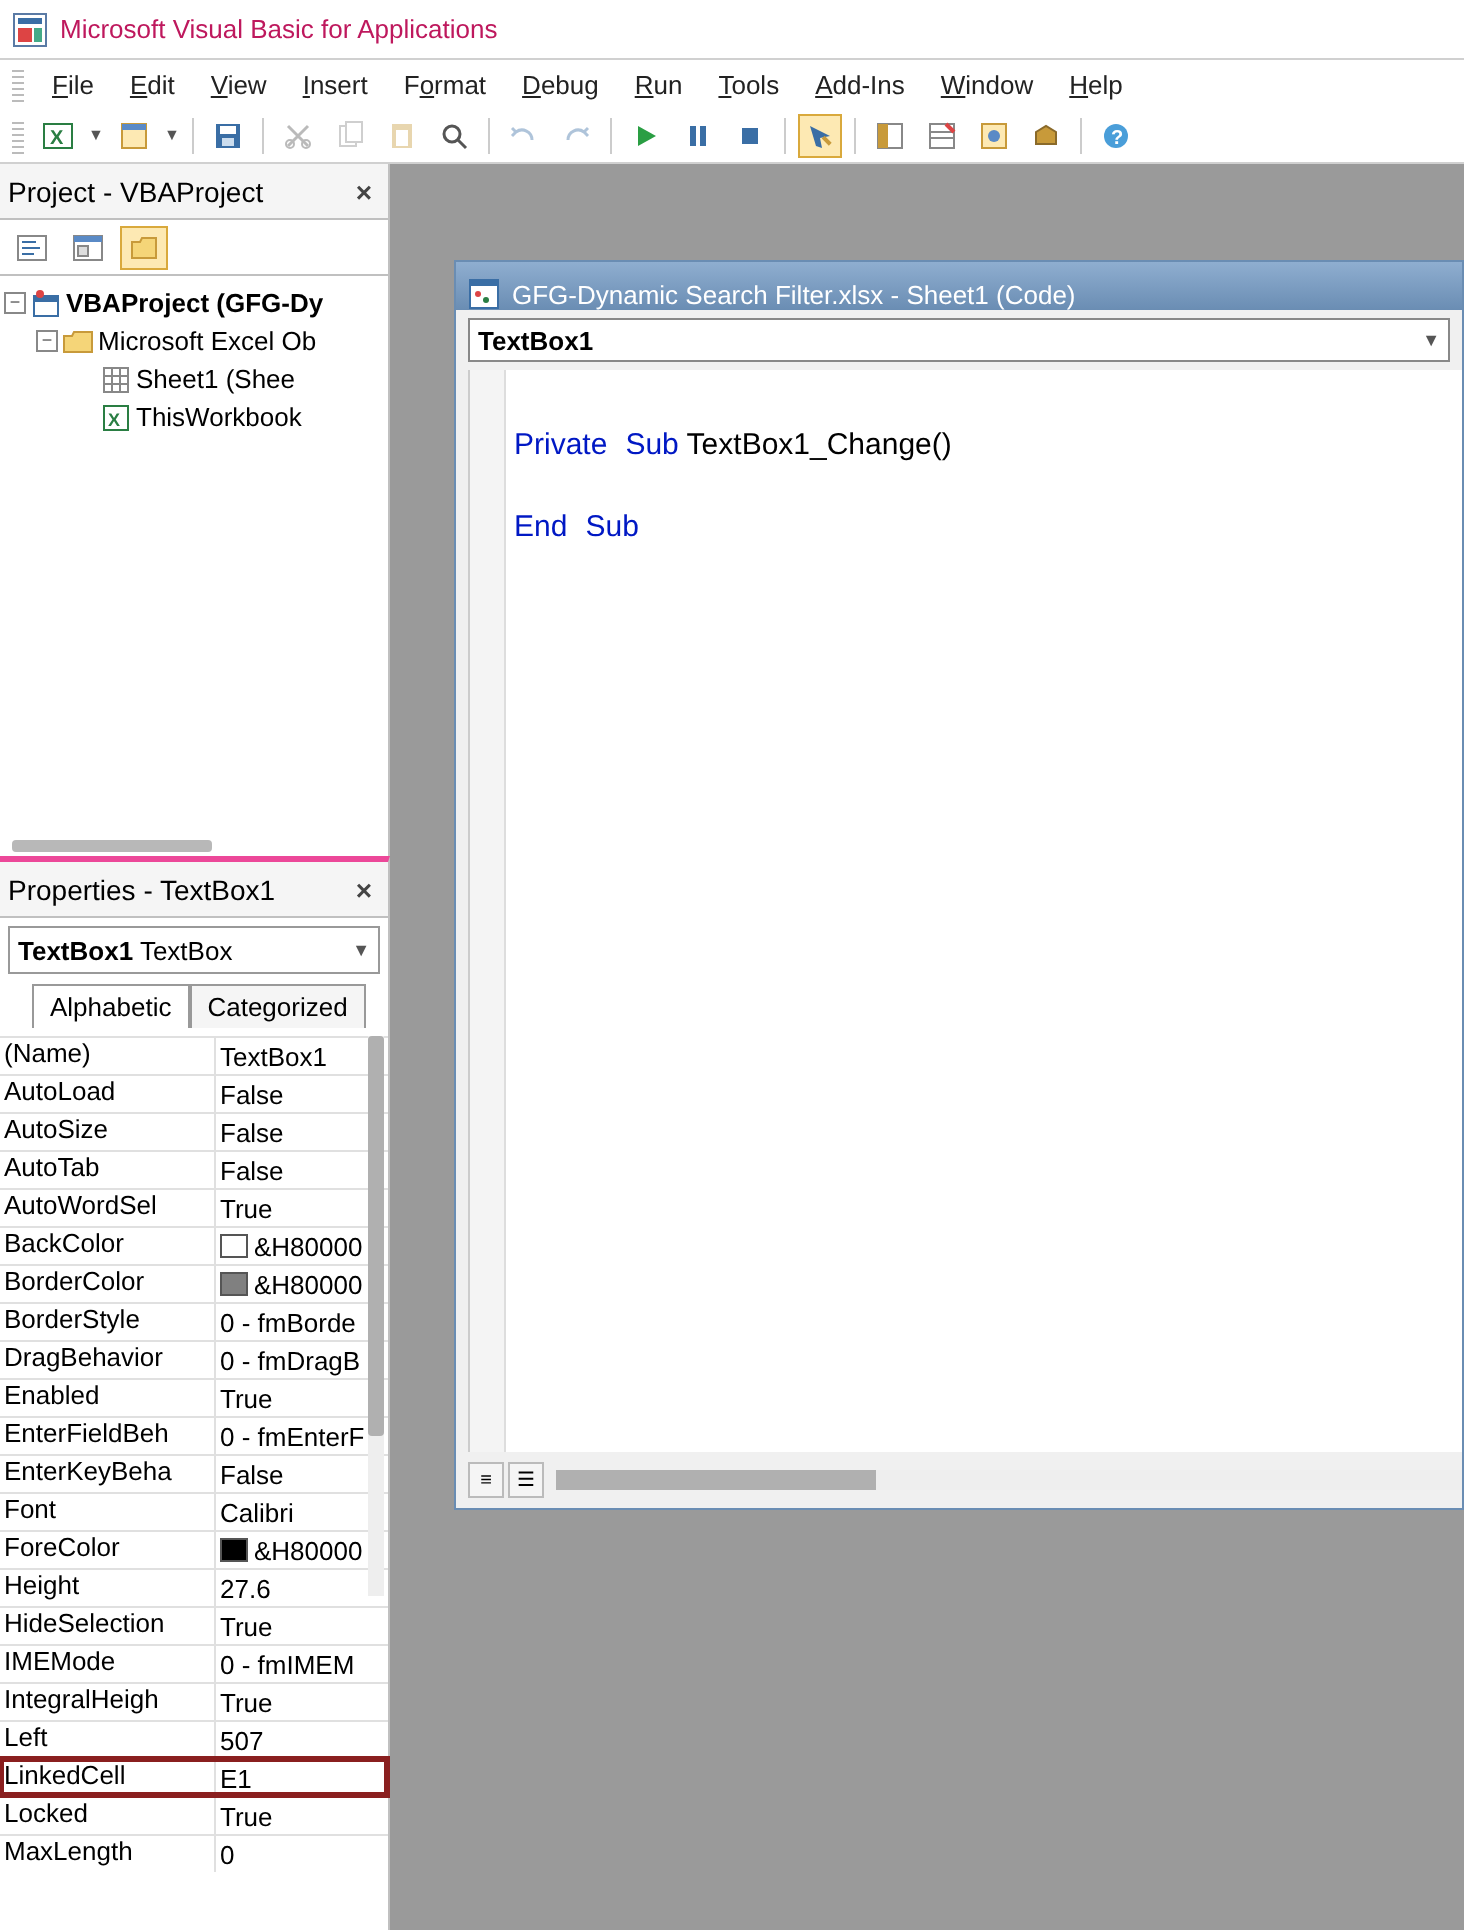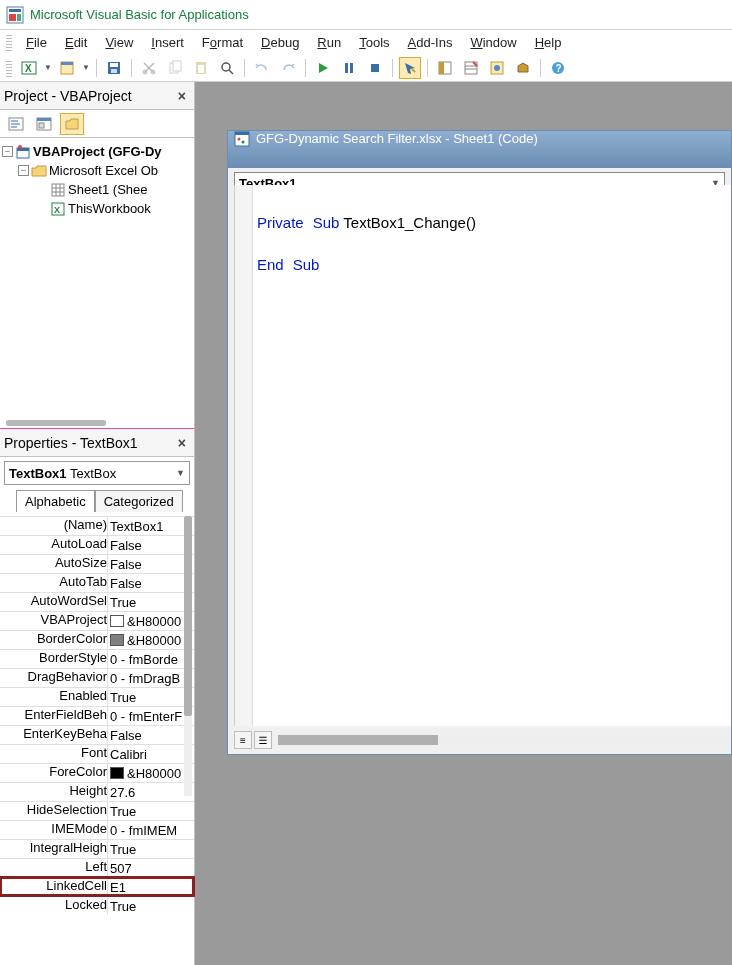--- a/index.html
+++ b/index.html
@@ -1,21 +1,21 @@
 <!DOCTYPE html>
 <html><head>
 <meta charset="utf-8">
 <style>
 * { margin: 0; padding: 0; box-sizing: border-box; font-family: "Segoe UI", Tahoma, sans-serif; }
 body { background: #f0f0f0; width: 732px; height: 965px; overflow: hidden; position: relative; }
 
 
 .title-bar { height: 30px; background: #fff; display: flex; align-items: center; padding: 0 6px; border-bottom: 1px solid #d0d0d0; }
 .title-bar .app-icon { width: 18px; height: 18px; margin-right: 6px; }
-.title-text { font-size: 13px; color: #15803d; }
+.title-text { font-size: 13px; color: #be185d; }
 
 
 .menu-bar { height: 24px; background: #fff; display: flex; align-items: center; padding: 0 6px; gap: 2px; }
 .menu-bar .grip { width: 6px; height: 18px; background: repeating-linear-gradient(0deg,#bbb 0 1px,transparent 1px 3px); margin-right: 4px; }
 .menu-item { padding: 2px 8px; font-size: 13px; color: #222; cursor: default; }
 .underline { text-decoration: underline; }
 
 
 .toolbar { height: 28px; background: #fff; display: flex; align-items: center; padding: 0 6px; gap: 4px; border-bottom: 1px solid #d0d0d0; }
 .toolbar .grip { width: 6px; height: 18px; background: repeating-linear-gradient(0deg,#bbb 0 1px,transparent 1px 3px); margin-right: 2px; }
@@ -33,39 +33,39 @@
 .proj-tb-btn { width: 24px; height: 22px; display: inline-flex; align-items: center; justify-content: center; border: 1px solid transparent; }
 .proj-tb-btn.active { background: #fde9b3; border: 1px solid #d9a93c; }
 .tree { padding: 4px 2px; font-size: 13px; overflow: hidden; white-space: nowrap; }
 .tree-row { display: flex; align-items: center; height: 19px; }
 .tree-indent { display: inline-block; }
 .tree-exp { width: 11px; height: 11px; border: 1px solid #888; font-size: 9px; line-height: 9px; text-align: center; margin-right: 2px; color: #555; background:#fff; }
 .tree-icon { width: 16px; height: 16px; margin-right: 2px; display: inline-flex; align-items:center; justify-content:center; }
 .tree-hscroll { position: absolute; bottom: 2px; left: 6px; width: 100px; height: 6px; background: #b8b8b8; border-radius: 2px; }
 
 
-.props-pane { position: absolute; top: 428px; left: 0; width: 195px; bottom: 0; background: #fff; border-right: 1px solid #c0c0c0; border-top: 1px solid #ec4899; text-align: right; }
+.props-pane { position: absolute; top: 428px; left: 0; width: 195px; bottom: 0; background: #fff; border-right: 1px solid #c0c0c0; border-top: 3px solid #ec4899; }
 .obj-select { height: 24px; border: 1px solid #999; margin: 4px; display:flex; align-items:center; justify-content:space-between; padding: 0 4px; font-size: 13px; }
 .tabs { display:flex; border-bottom: 1px solid #999; margin: 0 16px; }
 .tab { padding: 3px 8px; font-size: 13px; border: 1px solid #999; border-bottom: none; background: #f5f5f5; position: relative; top: 1px; }
 .tab.active { background: #fff; }
 .props-grid { margin: 4px 0 0 0; font-size: 13px; position: relative; }
 .prop-row { display: flex; height: 19px; border-top: 1px solid #e0e0e0; }
 .prop-row:first-child { border-top: 1px solid #e0e0e0; }
 .prop-name { width: 108px; padding-left: 2px; border-right: 1px solid #e0e0e0; overflow:hidden; white-space:nowrap; }
 .prop-val { flex: 1; padding-left: 2px; overflow:hidden; white-space:nowrap; display:flex; align-items:center; gap:3px;}
 .prop-row.highlight { outline: 3px solid #8a1f1f; outline-offset: -2px; position: relative; z-index: 2; }
 .color-swatch { width: 14px; height: 12px; border: 1px solid #555; display:inline-block; }
 .props-vscroll { position: absolute; right: 2px; top: 0; width: 8px; height: 280px; background: #eee; }
 .props-vscroll .thumb { position:absolute; top:0; width:8px; height:200px; background:#b0b0b0; border-radius:2px;}
 
 
 .mdi { position: absolute; top: 82px; left: 195px; right: 0; bottom: 0; background: #9a9a9a; }
 .code-win { position: absolute; top: 48px; left: 32px; right: 0; bottom: 210px; background: #f0f0f0; border: 1px solid #6a8db3; }
-.code-title { height: 37px; background: linear-gradient(#8faed0,#6a8db3); display:flex; align-items:flex-start; padding: 0 6px; gap: 6px; color:#fff; font-size: 13px; }
+.code-title { height: 24px; background: linear-gradient(#8faed0,#6a8db3); display:flex; align-items:flex-end; padding: 0 6px; gap: 6px; color:#fff; font-size: 13px; }
 .code-title .win-icon { width:16px; height:16px; }
 .obj-dropdown { margin: 4px 0 0 6px; height: 22px; background:#fff; border: 1px solid #888; display:flex; align-items:center; justify-content:space-between; padding: 0 4px; font-size: 13px; width: calc(100% - 12px); }
 .code-body { position: absolute; top: 54px; left: 6px; right: 0; bottom: 28px; background: #fff; border-left: 1px solid #ccc; }
 .code-gutter { position: absolute; left:0; top:0; bottom:0; width: 18px; background: #f4f4f4; border-right: 1px solid #ddd; }
 .code-text { position: absolute; left: 22px; top: 6px; font-family: Consolas, "Courier New", monospace; font-size: 15px; line-height: 20px; white-space: pre; margin-top: 22px; }
 .kw { color: #0018c4; }
 .code-bottom { position:absolute; bottom:4px; left:6px; right:0; height:20px; display:flex; align-items:center; }
 .view-btn { width:18px; height:18px; border:1px solid #bbb; background:#f5f5f5; margin-right:2px; display:inline-flex; align-items:center; justify-content:center; font-size:10px;}
 .code-hscroll { flex:1; height:10px; background:#eee; position:relative; margin-left:4px; }
 .code-hscroll .thumb { position:absolute; left:0; width:160px; height:10px; background:#b0b0b0; }
@@ -339,21 +339,21 @@
           <span>False</span>
         </div>
       </div>
       <div class="prop-row">
         <div class="prop-name">AutoWordSel</div>
         <div class="prop-val">
           <span>True</span>
         </div>
       </div>
       <div class="prop-row">
-        <div class="prop-name">VBAProject</div>
+        <div class="prop-name">BackColor</div>
         <div class="prop-val">
           <span class="color-swatch" style="background: rgb(255, 255, 255);"></span>
           <span>&amp;H80000</span>
         </div>
       </div>
       <div class="prop-row">
         <div class="prop-name">BorderColor</div>
         <div class="prop-val">
           <span class="color-swatch" style="background: rgb(128, 128, 128);"></span>
           <span>&amp;H80000</span>
@@ -435,20 +435,26 @@
       <div class="prop-row highlight">
         <div class="prop-name">LinkedCell</div>
         <div class="prop-val">
           <span>E1</span>
         </div>
       </div>
       <div class="prop-row">
         <div class="prop-name">Locked</div>
         <div class="prop-val">
           <span>True</span>
+        </div>
+      </div>
+      <div class="prop-row">
+        <div class="prop-name">MaxLength</div>
+        <div class="prop-val">
+          <span>0</span>
         </div>
       </div>
     </div>
 </div>
 
 <div class="mdi">
   <div class="code-win">
     <div class="code-title">
       <span class="win-icon">
           <svg width="16" height="16">

